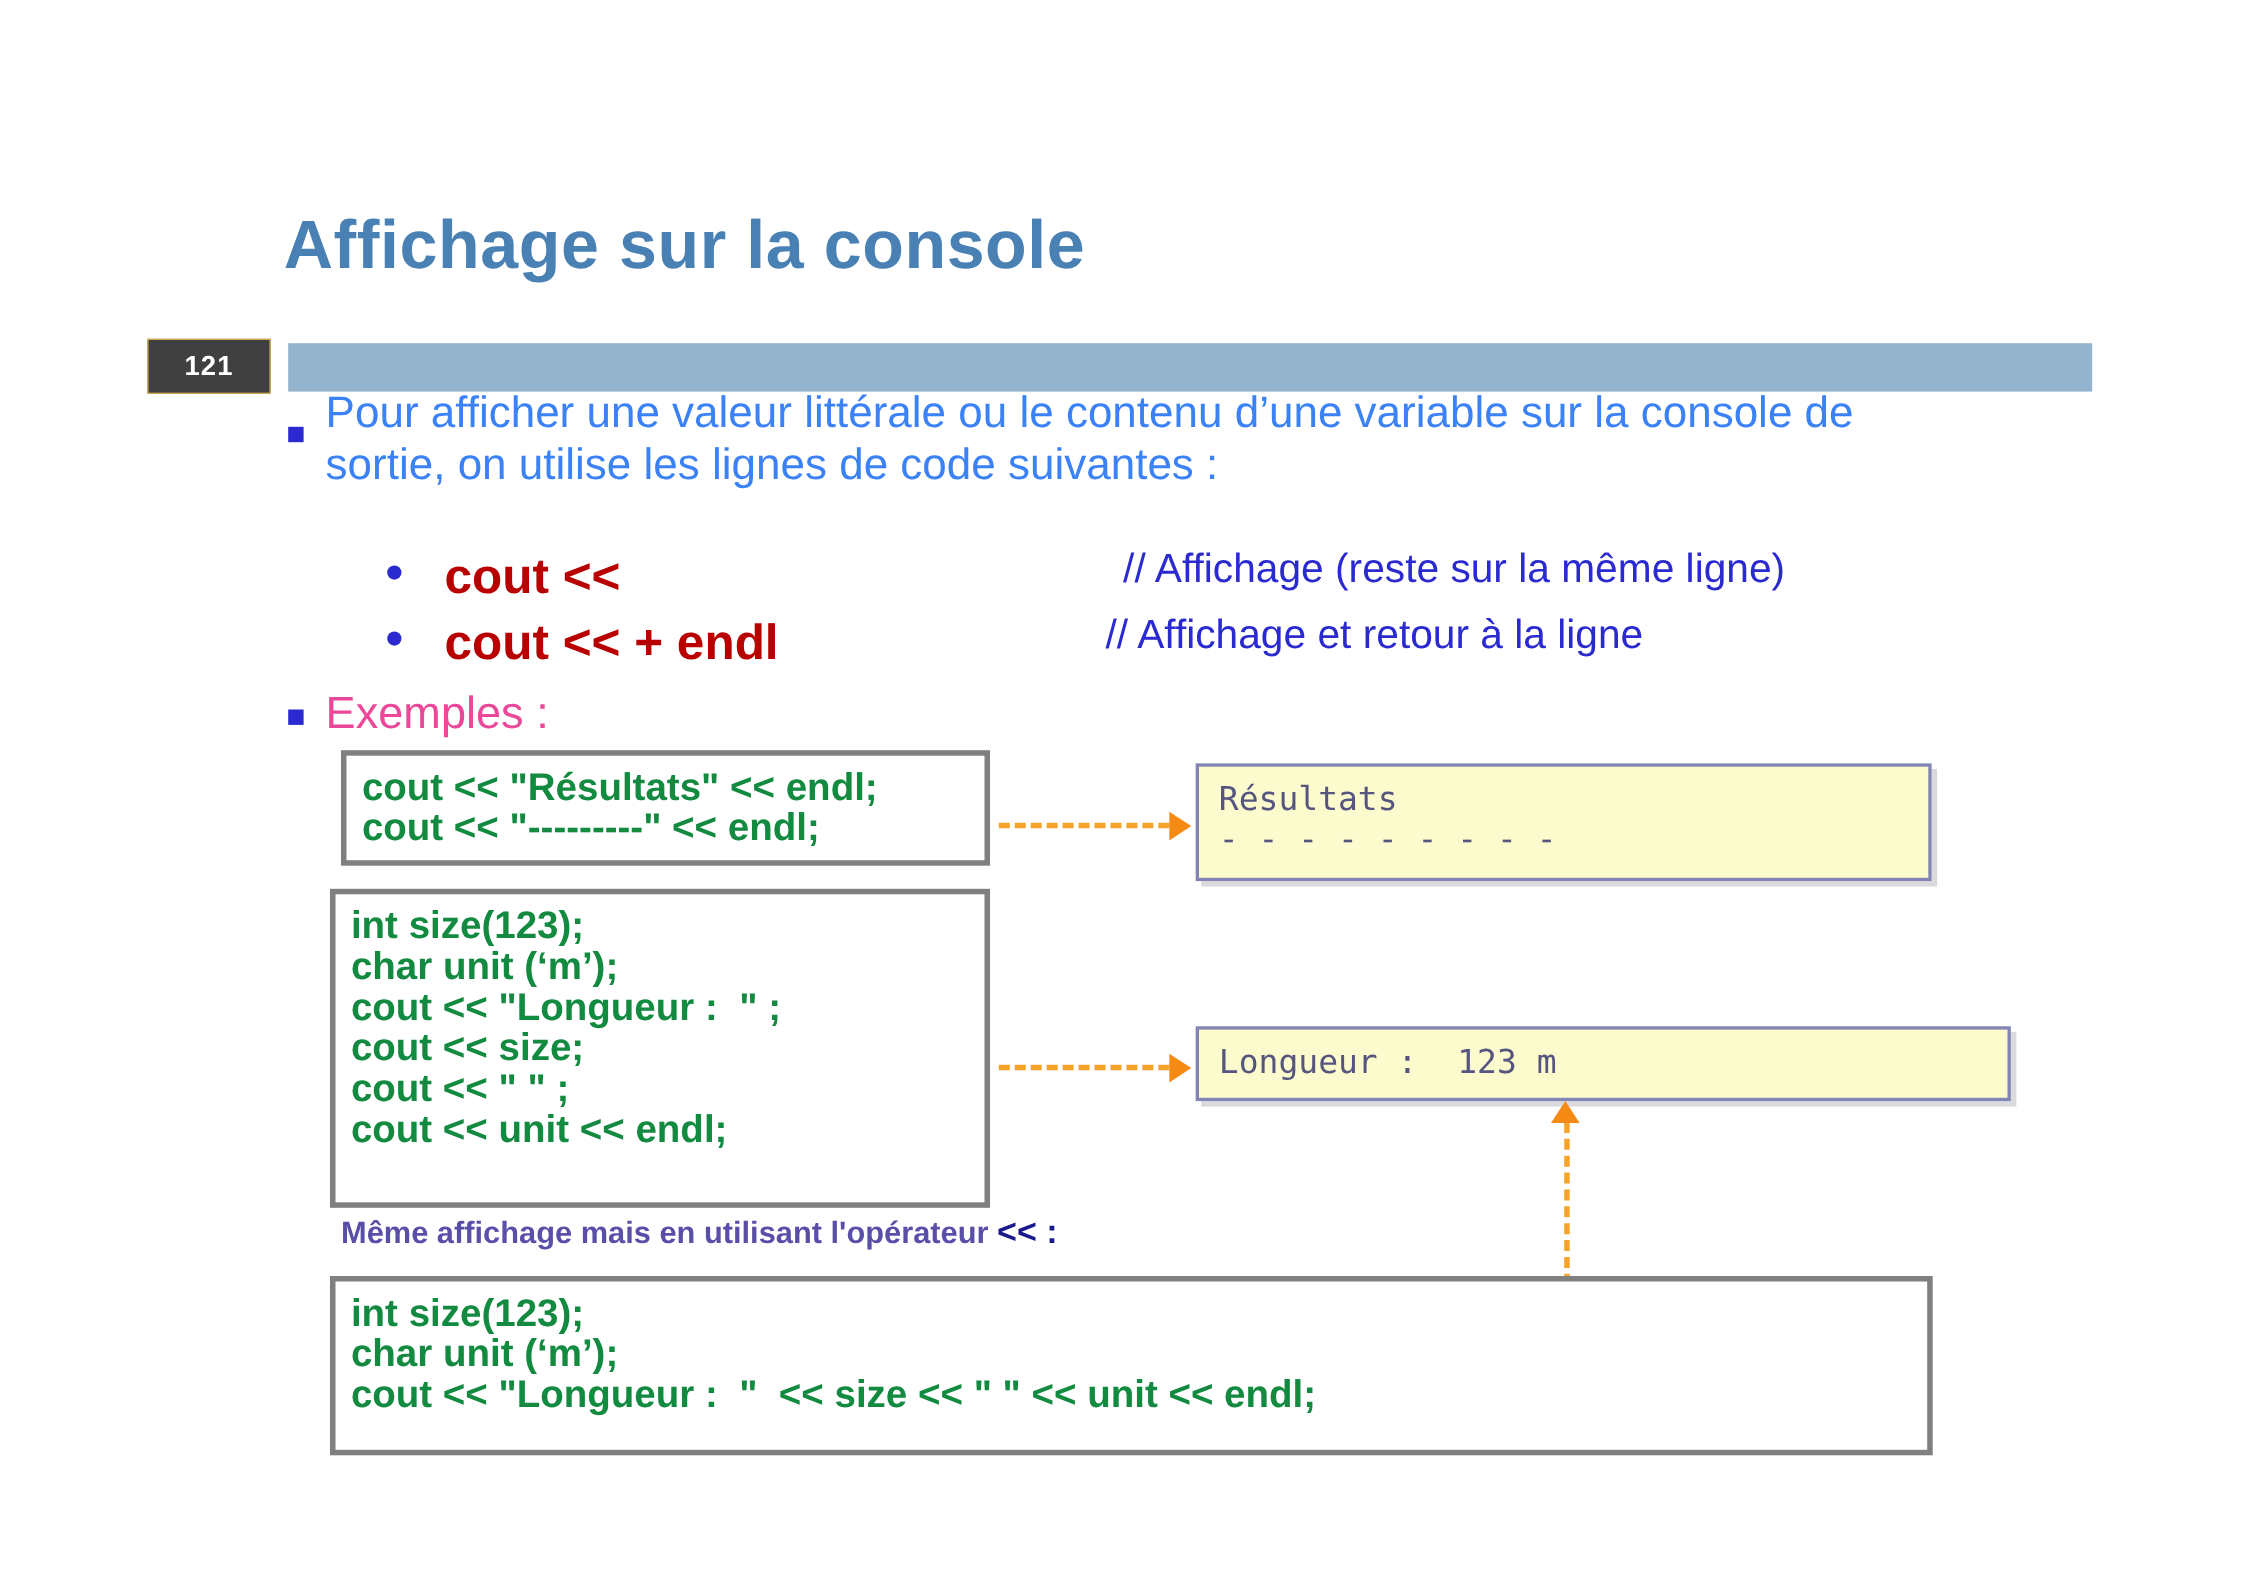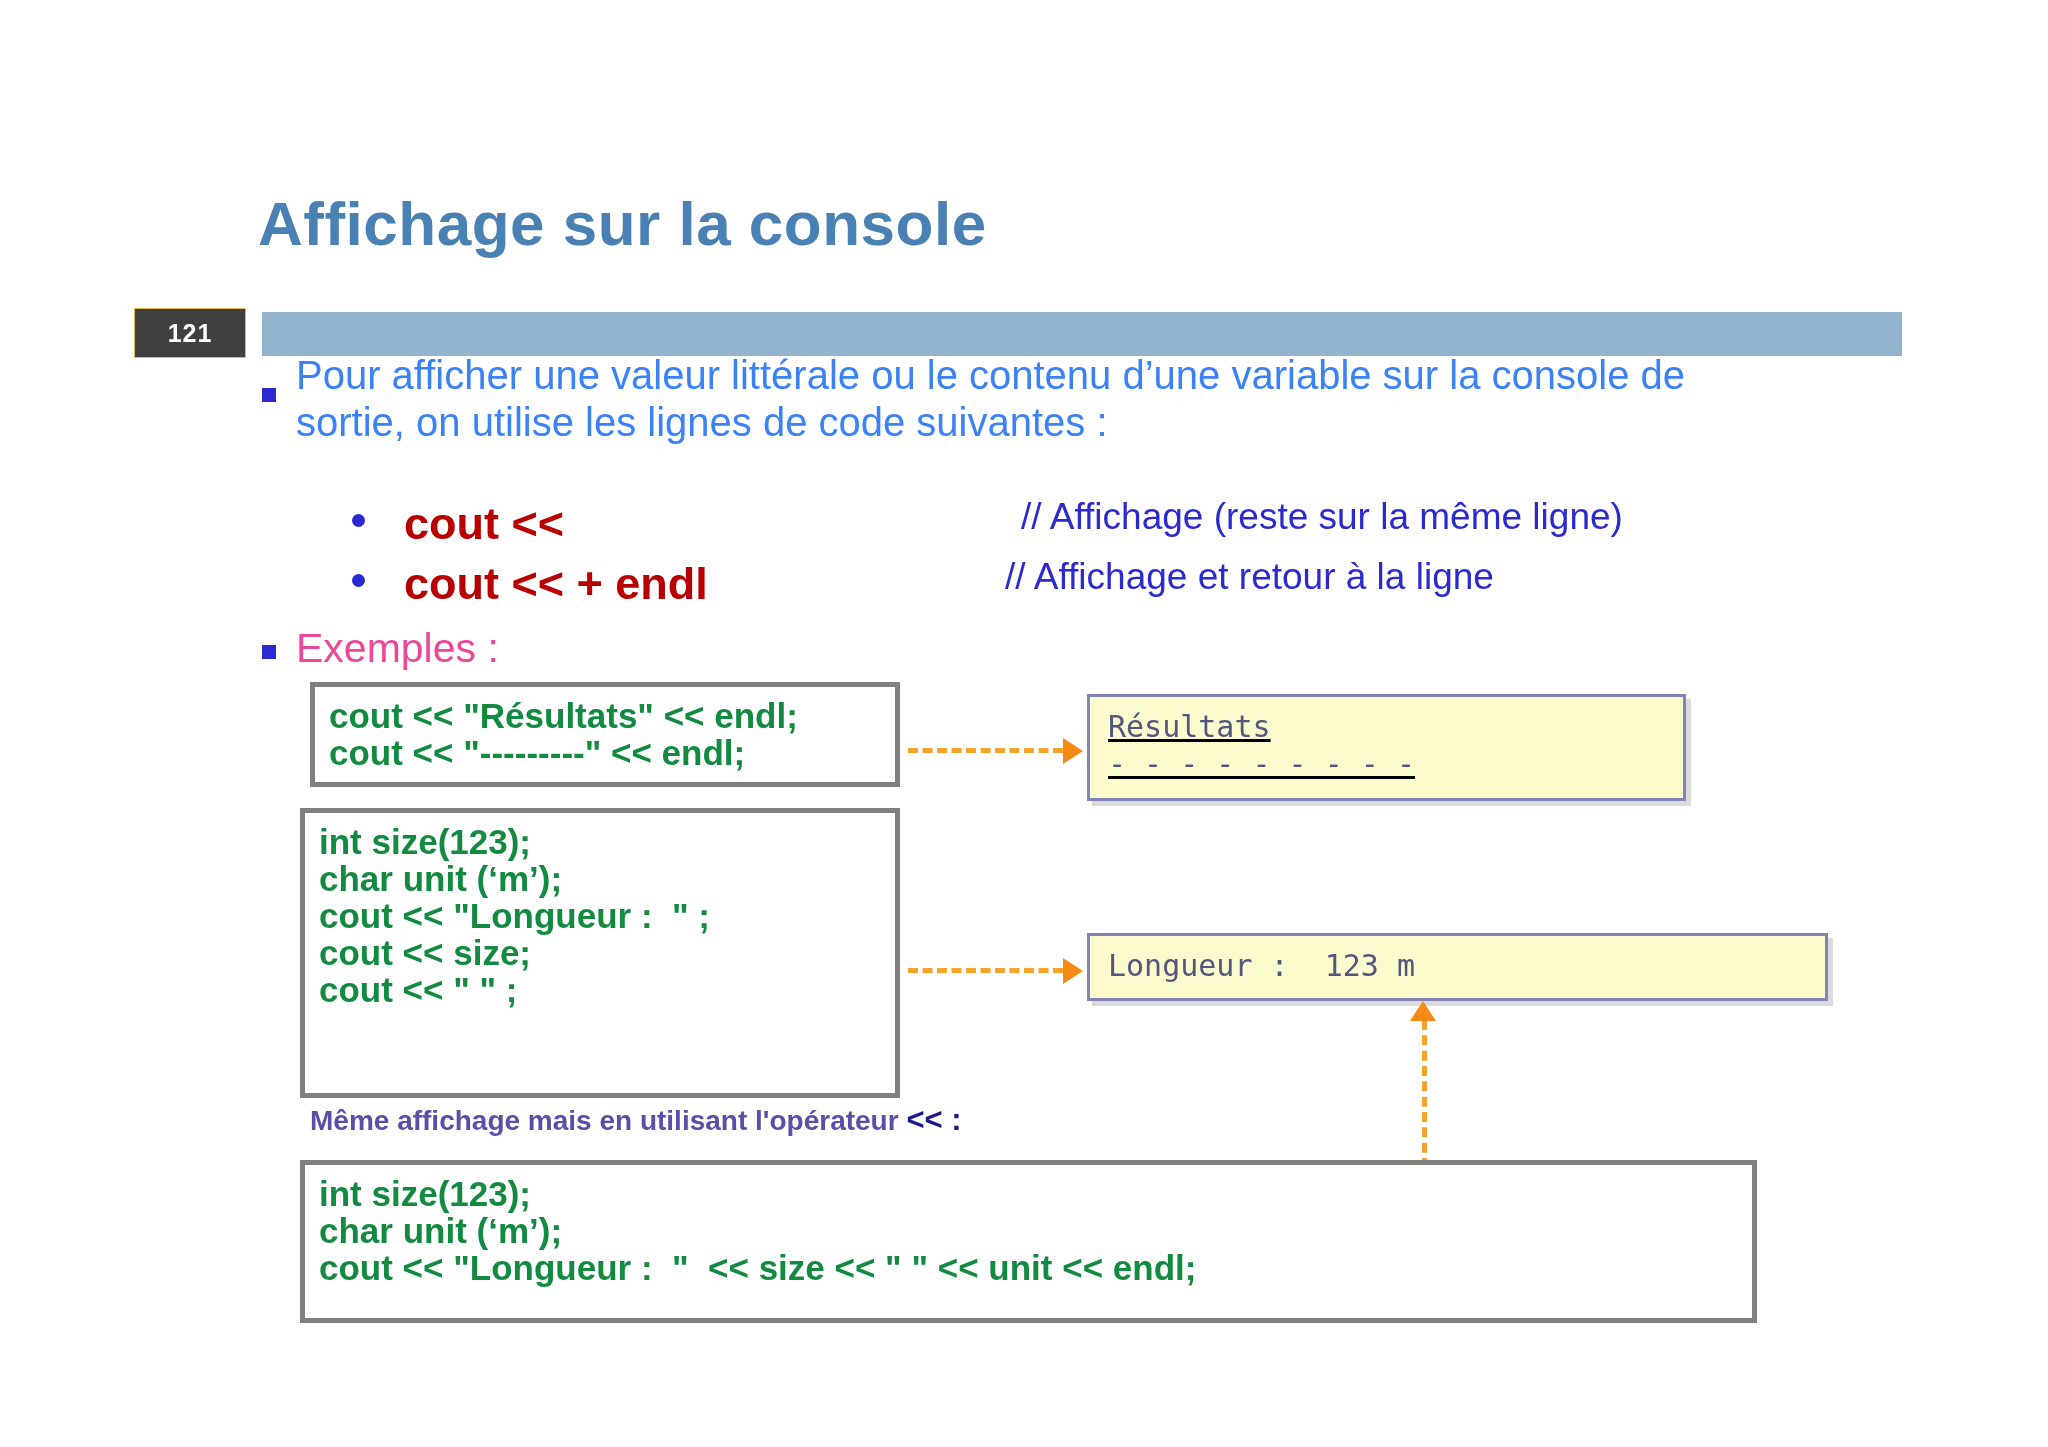--- a/index.html
+++ b/index.html
@@ -204,31 +204,32 @@
 <div id="exemples-label">Exemples :</div>
 
 <div class="code-box" style="left:310px; top:682px; width:590px; height:105px;">
   <div class="code-line">cout &lt;&lt; "Résultats" &lt;&lt; endl;</div>
   <div class="code-line">cout &lt;&lt; "---------" &lt;&lt; endl;</div>
 </div>
 
 <div class="arrow-h" style="left:908px; top:748px; width:155px;"></div>
 <div class="arrow-h-head" style="left:1063px; top:738px;"></div>
 
-<div class="output-box" style="left:1087px; top:694px; width:599px; height:107px;text-decoration:underline;">
+<div class="output-box" style="left:1087px; top:694px; width:669px; height:107px;">
   <div class="out-line">Résultats</div>
   <div class="out-line">- - - - - - - - -</div>
 </div>
 
 <div class="code-box" style="left:300px; top:808px; width:600px; height:290px;">
   <div class="code-line">int size(123);</div>
   <div class="code-line">char unit (‘m’);</div>
   <div class="code-line">cout &lt;&lt; "Longueur :  " ;</div>
   <div class="code-line">cout &lt;&lt; size;</div>
   <div class="code-line">cout &lt;&lt; " " ;</div>
+  <div class="code-line">cout &lt;&lt; unit &lt;&lt; endl;</div>
 </div>
 
 <div class="arrow-h" style="left:908px; top:968px; width:155px;"></div>
 <div class="arrow-h-head" style="left:1063px; top:958px;"></div>
 
 <div class="output-box" style="left:1087px; top:933px; width:741px; height:68px;">
   <div class="out-line">Longueur :  123 m</div>
 </div>
 
 <div class="arrow-v" style="left:1422px; top:1020px; height:148px;"></div>

